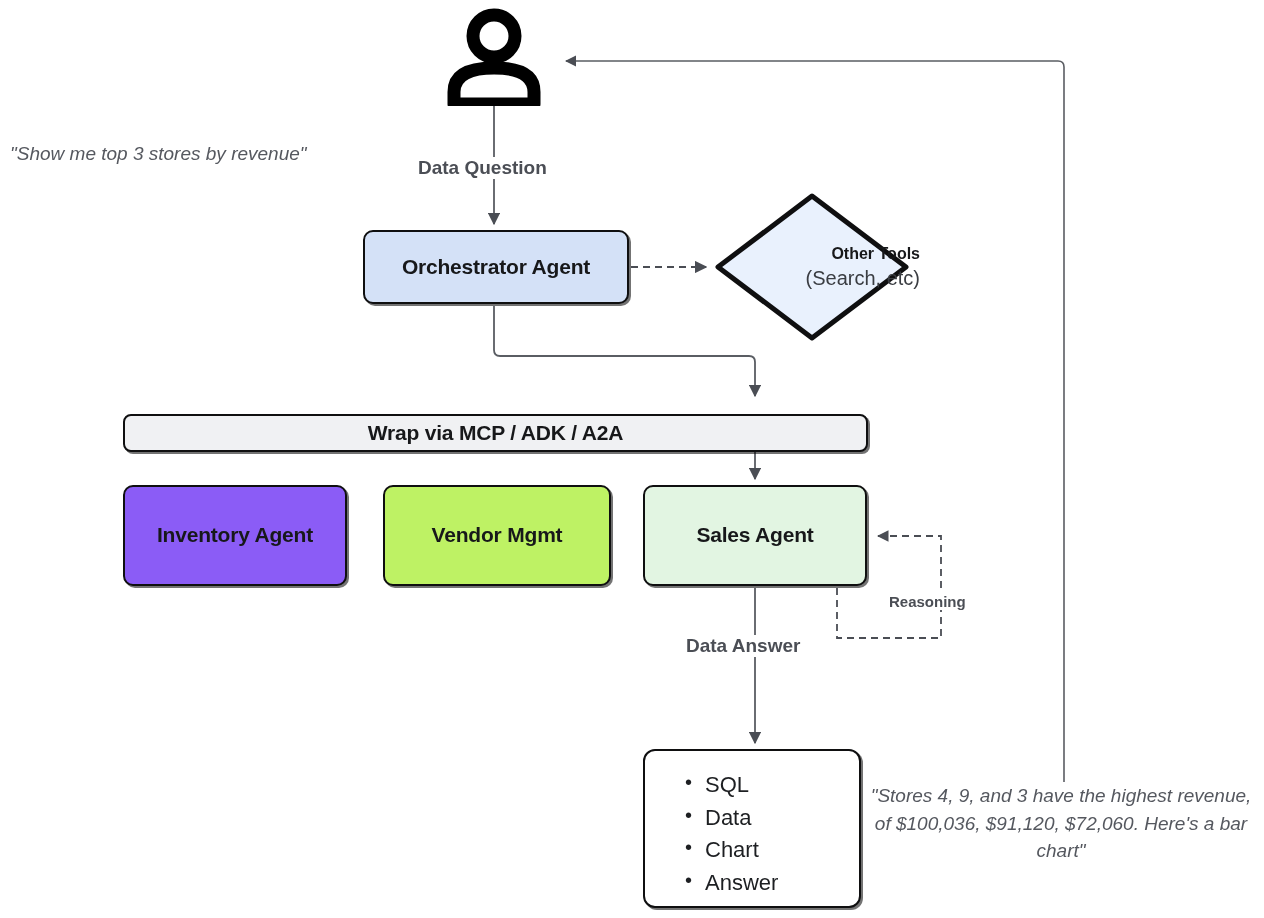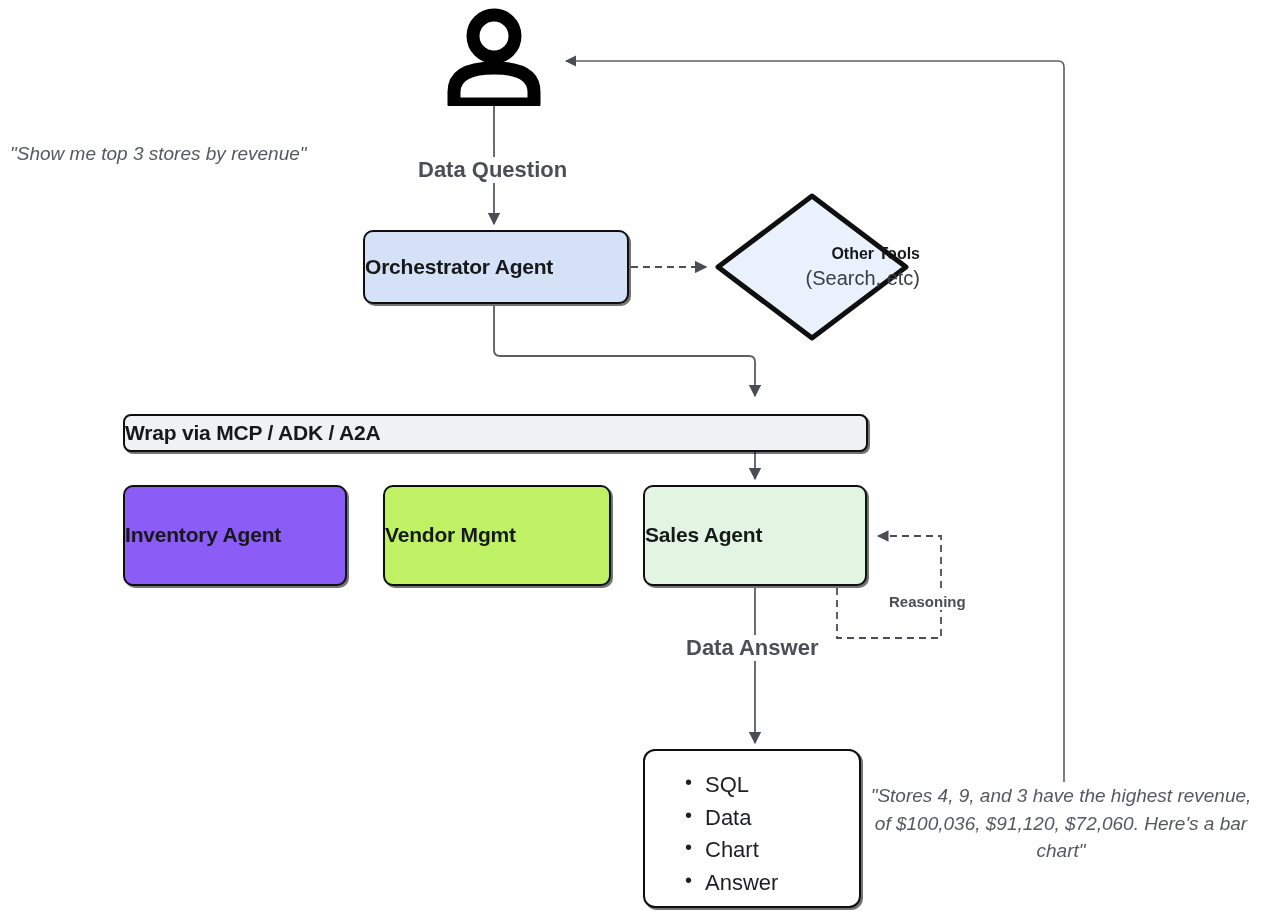--- a/index.html
+++ b/index.html
@@ -24,20 +24,21 @@
     height: 918px;
     pointer-events: none;
   }
   .node {
     position: absolute;
     box-sizing: border-box;
     border: 2.5px solid #0f0f10;
     border-radius: 10px;
     display: flex;
     align-items: center;
+    justify-content: center;
     box-shadow: 2px 2px 0 rgba(0,0,0,0.55);
   }
   .node-label {
     font-weight: bold;
     font-size: 21px;
     color: #17181a;
     letter-spacing: -0.2px;
     text-align: center;
     line-height: 1.18;
   }
@@ -103,21 +104,21 @@
   #other-tools .diamond-text .node-sub { font-size: 20px; }
   
   #actor {
     position: absolute;
     left: 446px; top: 8px;
     width: 96px; height: 98px;
   }
   .edge-label {
     position: absolute;
     font-weight: bold;
-    font-size: 22px;
+    font-size: 19px;
     color: #4b4e55;
     white-space: nowrap;
     background: #ffffff;
     padding: 0 5px;
   }
   #label-data-question { left: 413px; top: 157px; }
   #label-data-answer   { left: 681px; top: 635px; }
   #label-reasoning     { left: 886px; top: 593px; font-size: 15px; padding: 0 3px; }
   .quote {
     position: absolute;

